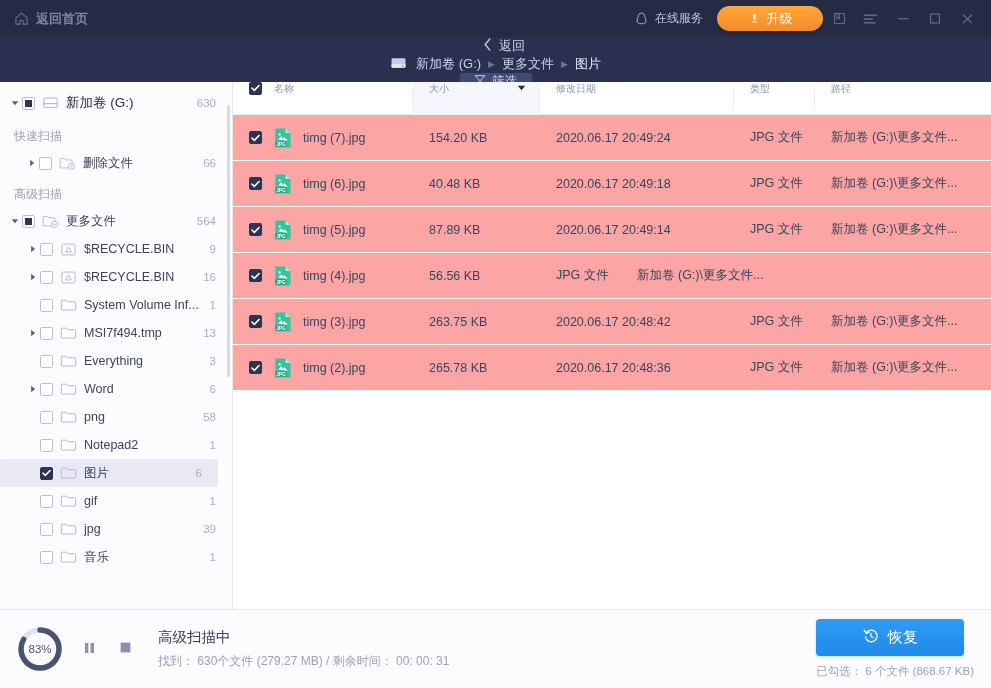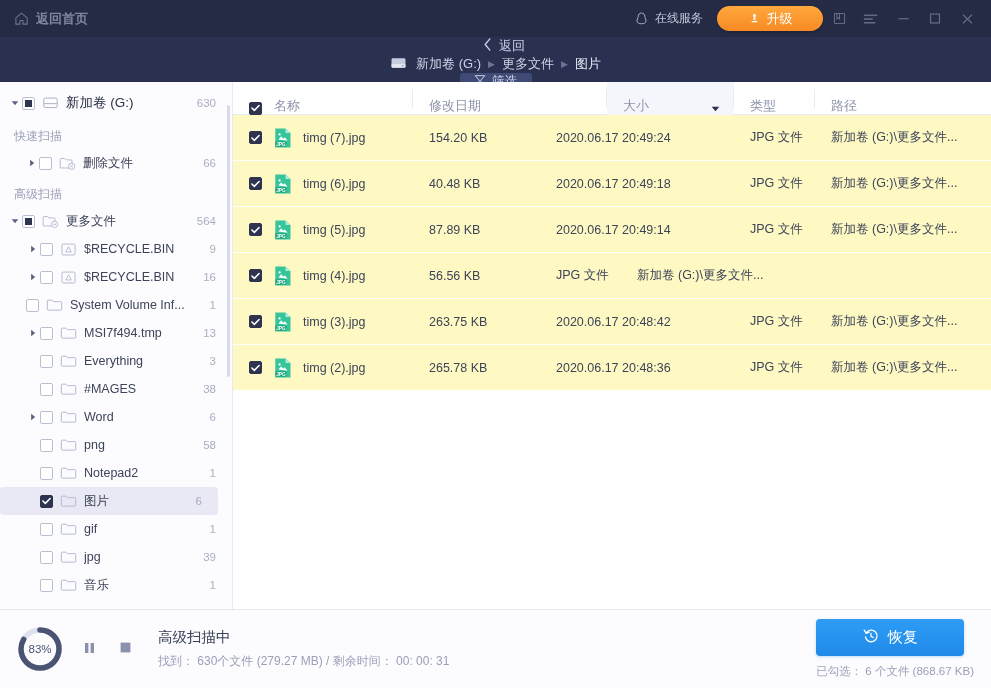--- a/index.html
+++ b/index.html
@@ -130,39 +130,39 @@
     background:#d7dae8; border-radius:2px;
   }
 
   
   .table-wrap { position:absolute; left:233px; top:82px; width:758px; height:527px; background:#fff; }
   .thead {
     display:flex; height:33px; align-items:center;
     border-bottom:1px solid #e9ebf3; background:#fff;
   }
   .th {
-    font-size:13px; color:#8d93ab; height:33px; display:flex;
-    align-items:flex-end; position:relative; cursor:pointer;
+    font-size:10px; color:#8d93ab; height:33px; display:flex;
+    align-items:flex-start; position:relative; cursor:pointer;
   }
   .th .sep { position:absolute; right:0; top:7px; width:1px; height:19px; background:#e9ebf3; }
   .th-name { width:180px; padding-left:16px; }
   .th-size { width:127px; padding-left:16px; background:#f4f6fb; justify-content:space-between; padding-right:14px; }
   .th-date { width:194px; padding-left:16px; }
   .th-type { width:81px; padding-left:16px; }
   .th-path { flex:1; padding-left:16px; }
   .hcb {
     width:13px; height:13px; min-width:13px; background:#2e3450;
     border:1px solid #2e3450; border-radius:2px; margin-right:12px;
     display:flex; align-items:center; justify-content:center;
   }
   .sort-caret { display:block; }
 
   .trow {
     display:flex; align-items:center; height:46px;
-    background:#fef9c3; border-bottom:1px solid #fff;
+    background:#fca5a5; border-bottom:1px solid #fff;
   }
   .td { font-size:12.5px; color:#3d4459; display:flex; align-items:center; height:46px; }
   .td-name { width:180px; padding-left:16px; }
   .td-size { width:127px; padding-left:16px; }
   .td-date { width:194px; padding-left:16px; }
   .td-type { width:81px; padding-left:16px; }
   .td-path { flex:1; padding-left:16px; padding-right:10px; white-space:nowrap; overflow:hidden; text-overflow:ellipsis; }
   .rcb {
     width:13px; height:13px; min-width:13px; background:#2e3450;
     border:1px solid #2e3450; border-radius:2px; margin-right:11px;
@@ -408,21 +408,21 @@
           <span class="cb"></span>
           <span class="ic">
             <svg width="17" height="15" viewBox="0 0 18 16">
               <rect x="2" y="2.2" width="14" height="11.6" rx="1.3" fill="none" stroke="#b3b9cf" stroke-width="1.05"></rect>
               <path d="M9 5.2 L12 10.6 L6 10.6 Z" fill="none" stroke="#b3b9cf" stroke-width="1"></path>
             </svg>
           </span>
           <span class="tname">$RECYCLE.BIN</span>
           <span class="tcount">16</span>
         </div>
-        <div class="tree-row" style="padding-left:12px">
+        <div class="tree-row" style="padding-left:26px">
           <span class="tw"></span>
           <span class="cb"></span>
           <span class="ic">
             <svg width="17" height="14" viewBox="0 0 18 15">
               <path d="M1.3 3.3 a1 1 0 0 1 1-1 H6.4 l1.5 1.6 H15.7 a1 1 0 0 1 1 1 V12 a1 1 0 0 1-1 1 H2.3 a1 1 0 0 1-1-1 Z" fill="none" stroke="#b3b9cf" stroke-width="1.05"></path>
             </svg>
           </span>
           <span class="tname">System Volume Inf...</span>
           <span class="tcount">1</span>
         </div>
@@ -444,31 +444,20 @@
         <div class="tree-row" style="padding-left:26px">
           <span class="tw"></span>
           <span class="cb"></span>
           <span class="ic">
             <svg width="17" height="14" viewBox="0 0 18 15">
               <path d="M1.3 3.3 a1 1 0 0 1 1-1 H6.4 l1.5 1.6 H15.7 a1 1 0 0 1 1 1 V12 a1 1 0 0 1-1 1 H2.3 a1 1 0 0 1-1-1 Z" fill="none" stroke="#b3b9cf" stroke-width="1.05"></path>
             </svg>
           </span>
           <span class="tname">Everything</span>
           <span class="tcount">3</span>
-        </div>
-        <div class="tree-row" style="padding-left:26px">
-          <span class="tw"></span>
-          <span class="cb"></span>
-          <span class="ic">
-            <svg width="17" height="14" viewBox="0 0 18 15">
-              <path d="M1.3 3.3 a1 1 0 0 1 1-1 H6.4 l1.5 1.6 H15.7 a1 1 0 0 1 1 1 V12 a1 1 0 0 1-1 1 H2.3 a1 1 0 0 1-1-1 Z" fill="none" stroke="#b3b9cf" stroke-width="1.05"></path>
-            </svg>
-          </span>
-          <span class="tname">#MAGES</span>
-          <span class="tcount">38</span>
         </div>
         <div class="tree-row" style="padding-left:26px">
           <span class="tw">
             <svg width="8" height="8" viewBox="0 0 9 9">
               <path d="M2.4 0.8 L7 4.5 L2.4 8.2 Z" fill="#5a6184"></path>
             </svg>
           </span>
           <span class="cb"></span>
           <span class="ic">
             <svg width="17" height="14" viewBox="0 0 18 15">
@@ -557,31 +546,31 @@
     <div class="thead">
       <div class="th th-name">
         <span class="hcb">
           <svg width="9" height="8" viewBox="0 0 10 8">
               <path d="M1 4 L3.7 6.6 L9 1.2" fill="none" stroke="#fff" stroke-width="1.7" stroke-linecap="round" stroke-linejoin="round"></path>
             </svg>
         </span>
         <span>名称</span>
         <span class="sep"></span>
       </div>
-      <div class="th th-date">
-        <span>修改日期</span>
-        <span class="sep"></span>
-      </div>
       <div class="th th-size">
         <span>大小</span>
         <span class="sort-caret">
           <svg width="9" height="6" viewBox="0 0 10 7">
               <path d="M0.6 1 L5 6 L9.4 1 Z" fill="#2b3148"></path>
             </svg>
         </span>
+        <span class="sep"></span>
+      </div>
+      <div class="th th-date">
+        <span>修改日期</span>
         <span class="sep"></span>
       </div>
       <div class="th th-type">
         <span>类型</span>
         <span class="sep"></span>
       </div>
       <div class="th th-path">
         <span>路径</span>
       </div>
     </div>

